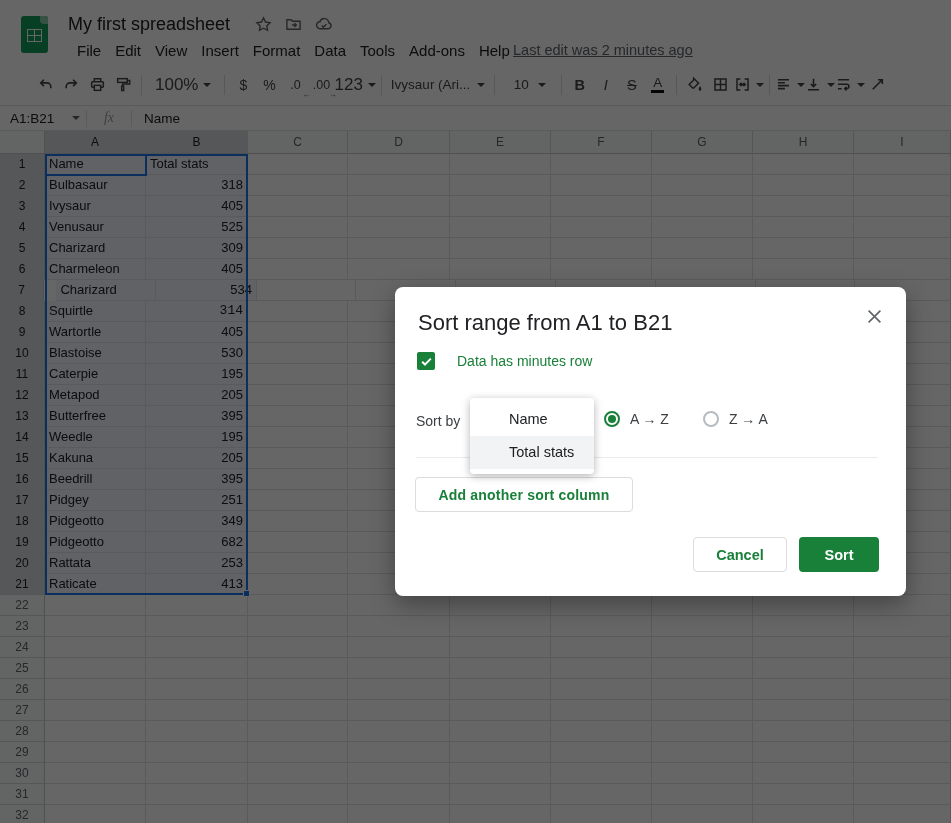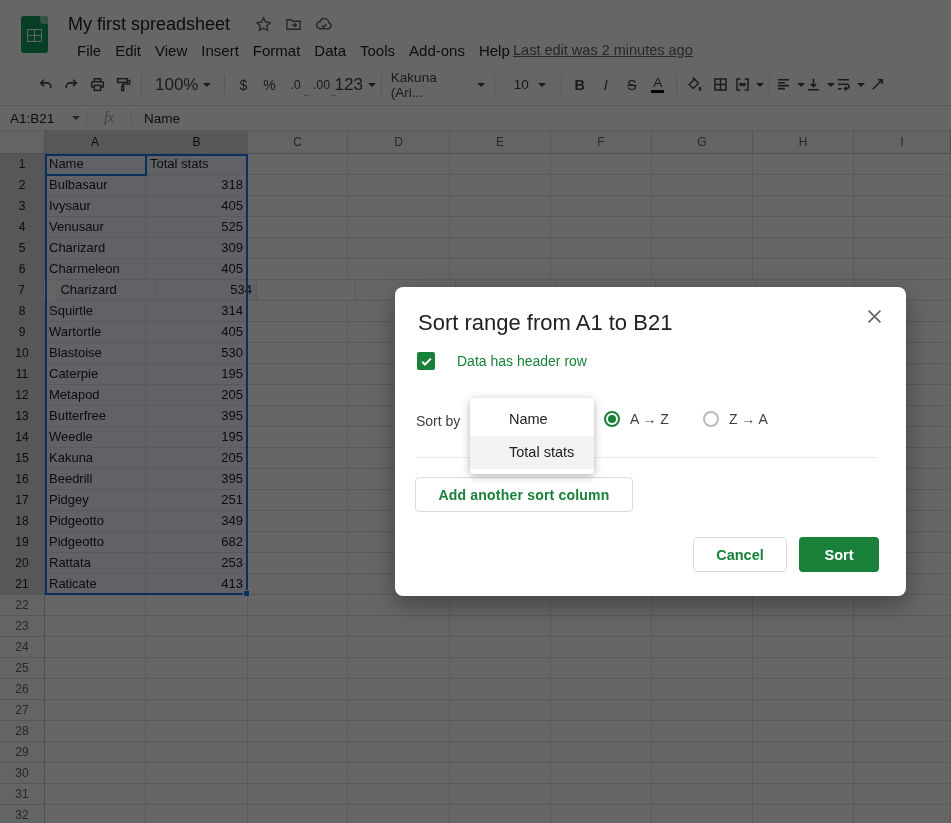--- a/index.html
+++ b/index.html
@@ -178,21 +178,21 @@
     <div class="tb-btn tb-fmt">
         <span>.00</span>
         <span class="mini-arrow">→</span>
       </div>
     <div class="tb-btn with-dd">
         <span class="tb-text">123</span>
         <span class="caret"></span>
       </div>
     <div class="tb-sep"></div>
     <div class="tb-btn tb-font">
-        <span>Kakuna (Ari...</span>
+        <span>Ivysaur (Ari...</span>
         <span class="caret"></span>
       </div>
     <div class="tb-sep"></div>
     <div class="tb-btn tb-size">
         <span>10</span>
         <span class="caret"></span>
       </div>
     <div class="tb-sep"></div>
     <div class="tb-btn tb-bold">B</div>
     <div class="tb-btn tb-italic">I</div>
@@ -354,21 +354,21 @@
         <div class="cell" style="width: 102px;"></div>
         <div class="cell" style="width: 101px;"></div>
         <div class="cell" style="width: 101px;"></div>
         <div class="cell" style="width: 101px;"></div>
         <div class="cell" style="width: 101px;"></div>
         <div class="cell" style="width: 97px;"></div>
       </div>
       <div class="g-row">
         <div class="row-h sel">8</div>
         <div class="cell selrange" style="width: 101px;">Squirtle</div>
-        <div class="cell num selrange" style="width: 102px;">314</div>
+        <div class="cell num selrange" style="width: 102px; font-family: Liberation Mono, monospace;">314</div>
         <div class="cell" style="width: 100px;"></div>
         <div class="cell" style="width: 102px;"></div>
         <div class="cell" style="width: 101px;"></div>
         <div class="cell" style="width: 101px;"></div>
         <div class="cell" style="width: 101px;"></div>
         <div class="cell" style="width: 101px;"></div>
         <div class="cell" style="width: 97px;"></div>
       </div>
       <div class="g-row">
         <div class="row-h sel">9</div>
@@ -671,21 +671,21 @@
       <svg width="15" height="15" viewBox="0 0 14 14" fill="none" stroke="#5f6368" stroke-width="1.5">
           <path d="M1.5 1.5l11 11M12.5 1.5l-11 11"></path>
         </svg>
     </div>
     <div class="dlg-check-row">
       <div class="checkbox">
         <svg width="13" height="13" viewBox="0 0 12 12" fill="none" stroke="#fff" stroke-width="1.8">
             <path d="M2 6.2l2.6 2.6L10 3.4"></path>
           </svg>
       </div>
-      <div class="check-label">Data has header row</div>
+      <div class="check-label">Data has minutes row</div>
     </div>
     <div class="sortby-label">Sort by</div>
     <div class="radio-row">
       <div class="radio on"></div>
       <div class="radio-label">A → Z</div>
       <div class="radio-gap"></div>
       <div class="radio off"></div>
       <div class="radio-label">Z → A</div>
     </div>
     <div class="dlg-divider"></div>

